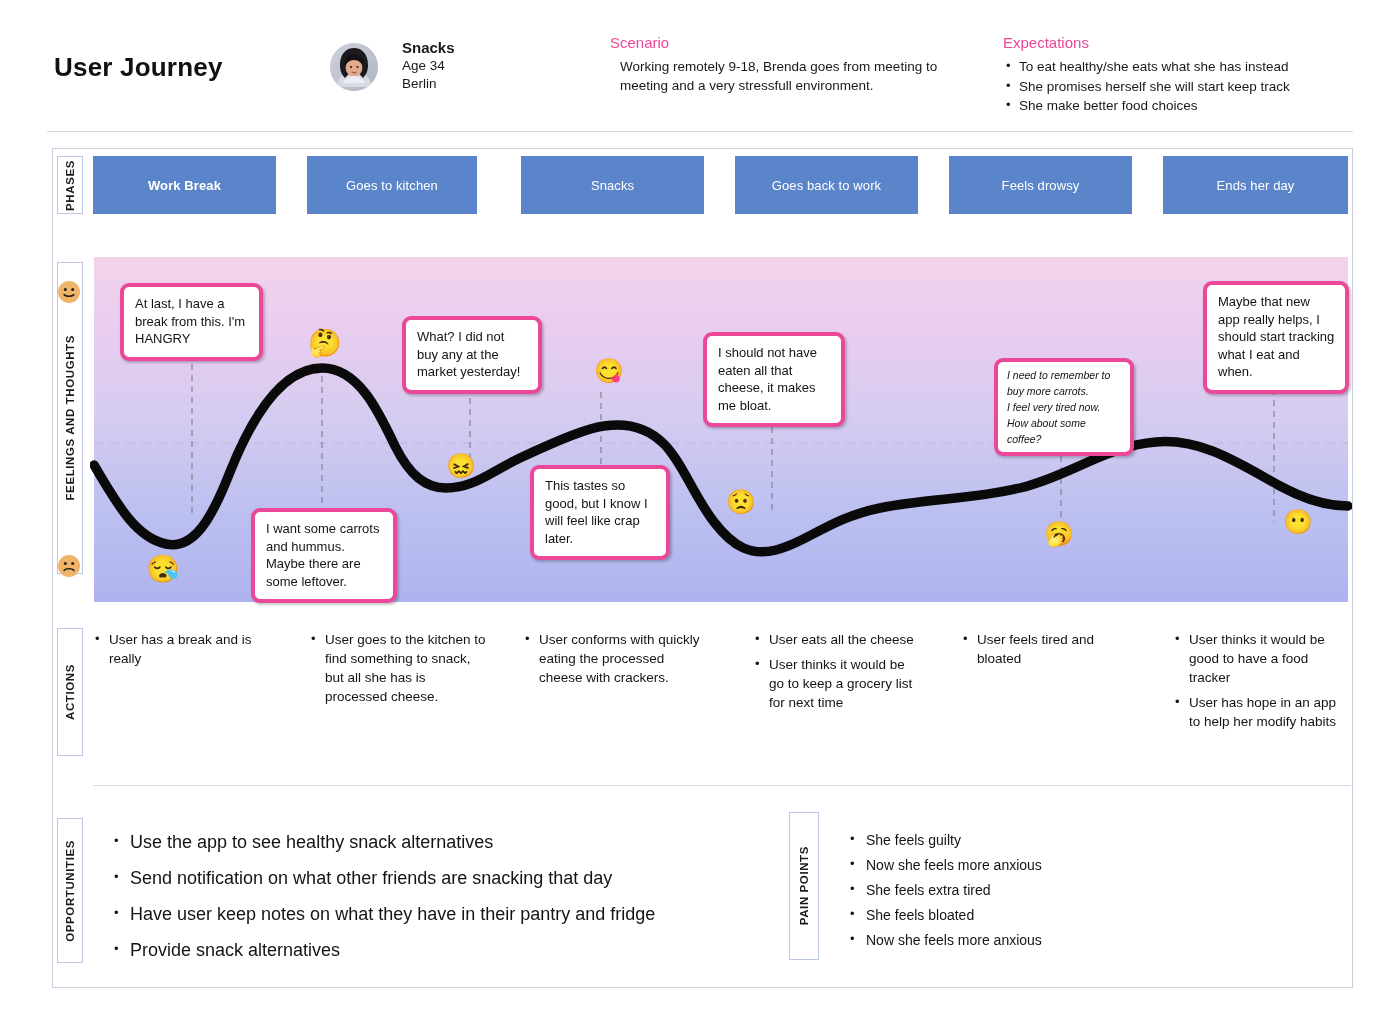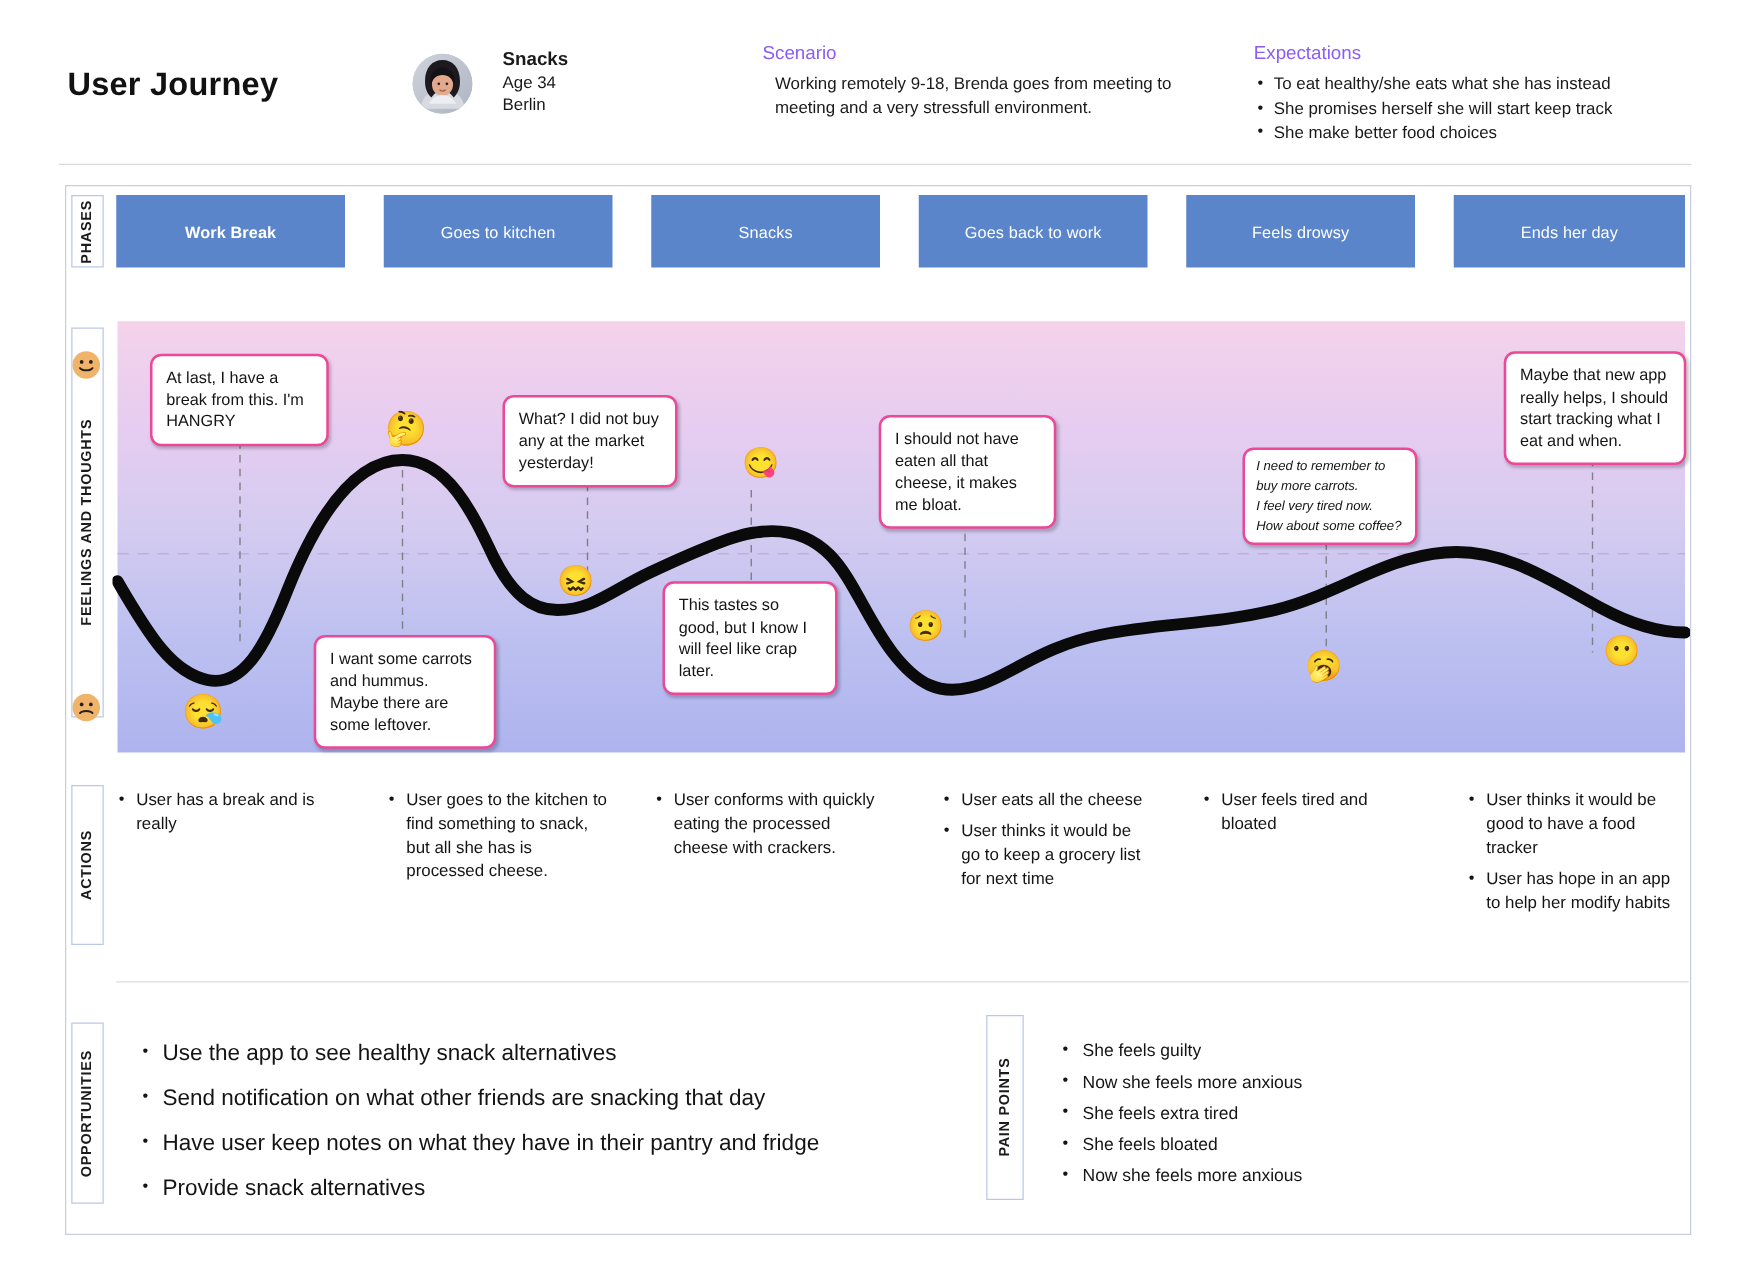--- a/index.html
+++ b/index.html
@@ -25,21 +25,21 @@
     position: absolute; left: 0; top: 5px;
     width: 48px; height: 48px; border-radius: 50%;
     overflow: hidden; background: #c8c9cf;
   }
   #persona-text { position: absolute; left: 72px; top: 0px; white-space: nowrap; }
   #persona-name { font-size: 15px; font-weight: bold; line-height: 19px; }
   .persona-line { font-size: 13.5px; line-height: 18px; color: #191919; }
 
   #scenario { position: absolute; left: 610px; top: 33px; width: 380px; }
   #expect { position: absolute; left: 1003px; top: 33px; width: 390px; }
-  .col-head { font-size: 15px; font-weight: 400; color: #8b5cf6; line-height: 20px; margin-bottom: 4px; }
+  .col-head { font-size: 15px; font-weight: 400; color: #ec4899; line-height: 20px; margin-bottom: 4px; }
   #scenario-body {
     font-size: 13.5px; line-height: 19px; color: #191919;
     padding-left: 10px; width: 378px;
   }
   #expect ul { list-style: none; }
   #expect li {
     font-size: 13.5px; line-height: 19.5px; color: #191919;
     padding-left: 16px; position: relative;
   }
   #expect li::before {
@@ -111,21 +111,21 @@
        #e8cdf0 22%,
        #d4cbf0 48%,
        #bcc0f0 74%,
        #aeb3ee 100%);
   }
   #curve-svg { position: absolute; left: 90px; top: 250px; width: 1262px; height: 360px; }
 
   .bubble {
     position: absolute;
     background: #ffffff;
-    border: 2px solid #ec4899;
+    border: 4px solid #ec4899;
     border-radius: 9px;
     box-shadow: 1.5px 2px 2.5px rgba(0,0,0,.22);
     padding: 8px 10px 9px 11px;
     font-size: 13px; line-height: 17.5px; color: #141414;
   }
   .bubble.small { font-size: 10.5px; line-height: 16px; padding: 5px 9px; font-style: italic; }
 
   .emoji {
     position: absolute; width: 30px; height: 30px;
     font-size: 27px; line-height: 30px; text-align: center;
@@ -231,21 +231,21 @@
   <div id="left-rail"></div>
   <div id="right-rail"></div>
   <div id="top-rail"></div>
   <div id="bottom-rail"></div>
 
   <div class="row-label" id="phases-label">
     <span>PHASES</span>
   </div>
   <div id="phases-row">
       <div class="phase-box bold" style="left: 0px; width: 183px; background: rgb(91, 133, 202);">Work Break</div>
-      <div class="phase-box" style="left: 214px; width: 183px; background: rgb(91, 133, 202);">Goes to kitchen</div>
+      <div class="phase-box" style="left: 214px; width: 170px; background: rgb(91, 133, 202);">Goes to kitchen</div>
       <div class="phase-box" style="left: 428px; width: 183px; background: rgb(91, 133, 202);">Snacks</div>
       <div class="phase-box" style="left: 642px; width: 183px; background: rgb(91, 133, 202);">Goes back to work</div>
       <div class="phase-box" style="left: 856px; width: 183px; background: rgb(91, 133, 202);">Feels drowsy</div>
       <div class="phase-box" style="left: 1070px; width: 185px; background: rgb(91, 133, 202);">Ends her day</div>
     </div>
 
   <div class="row-label" id="feelings-label">
     <span>FEELINGS AND THOUGHTS</span>
   </div>
 

